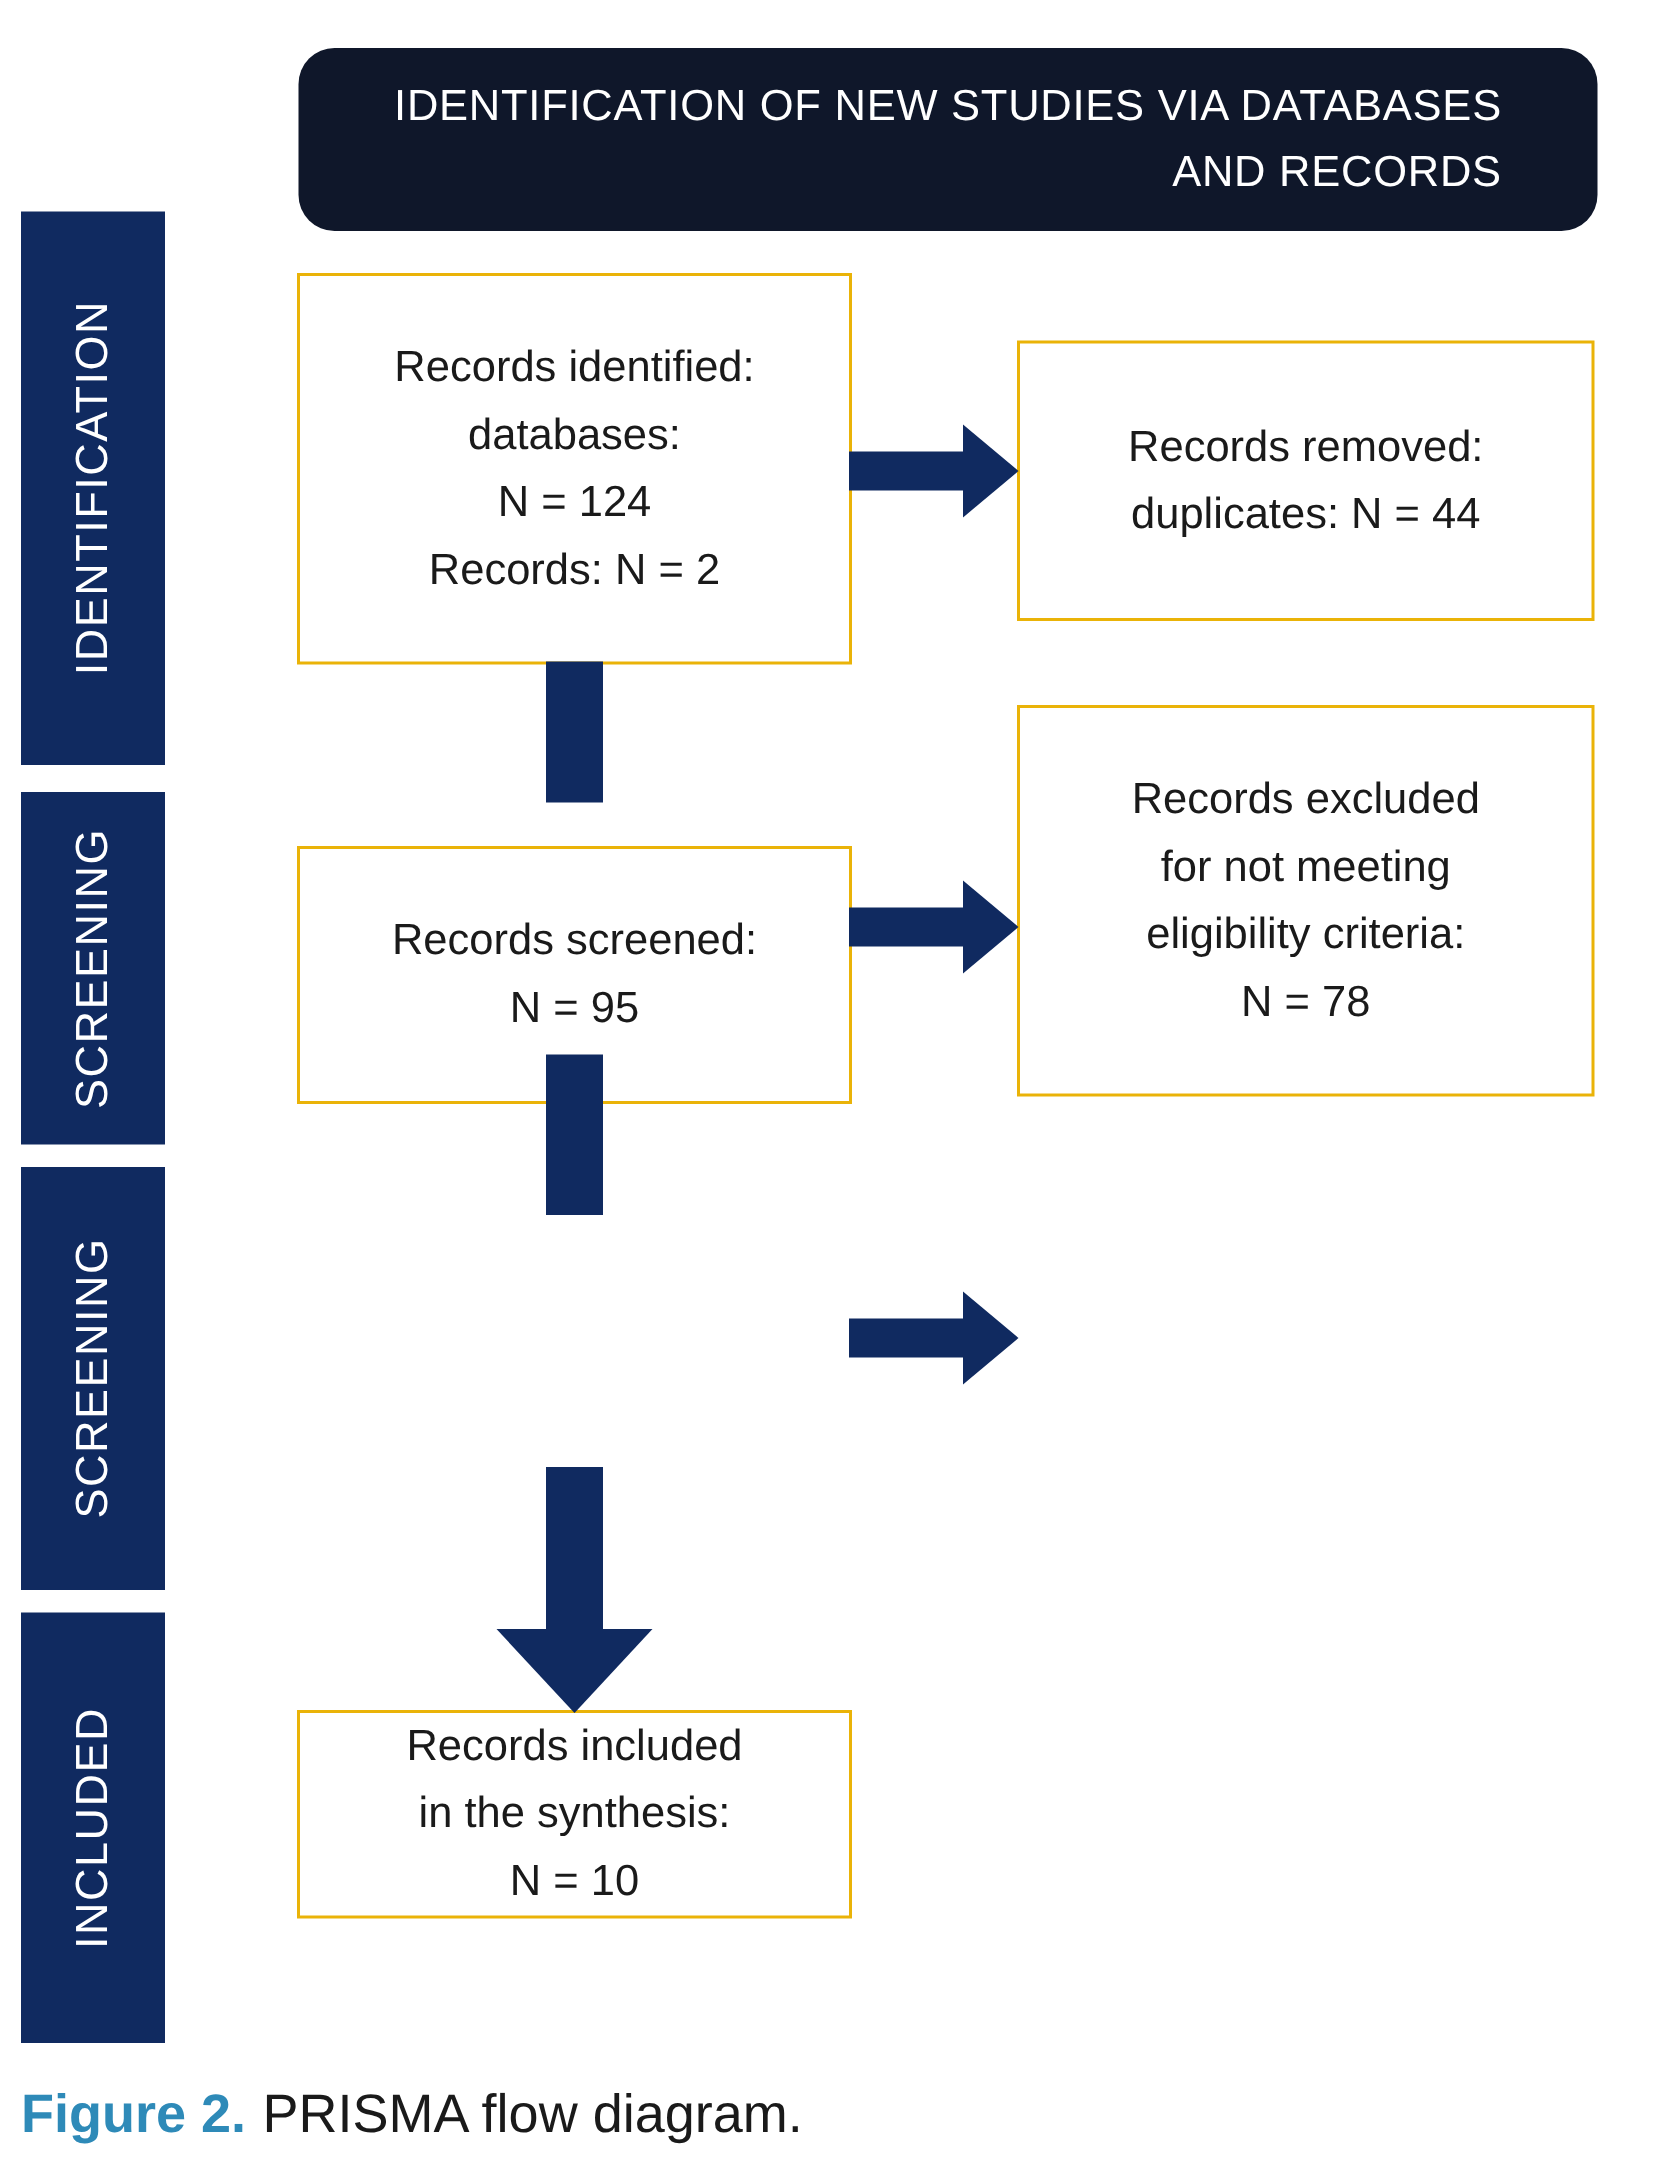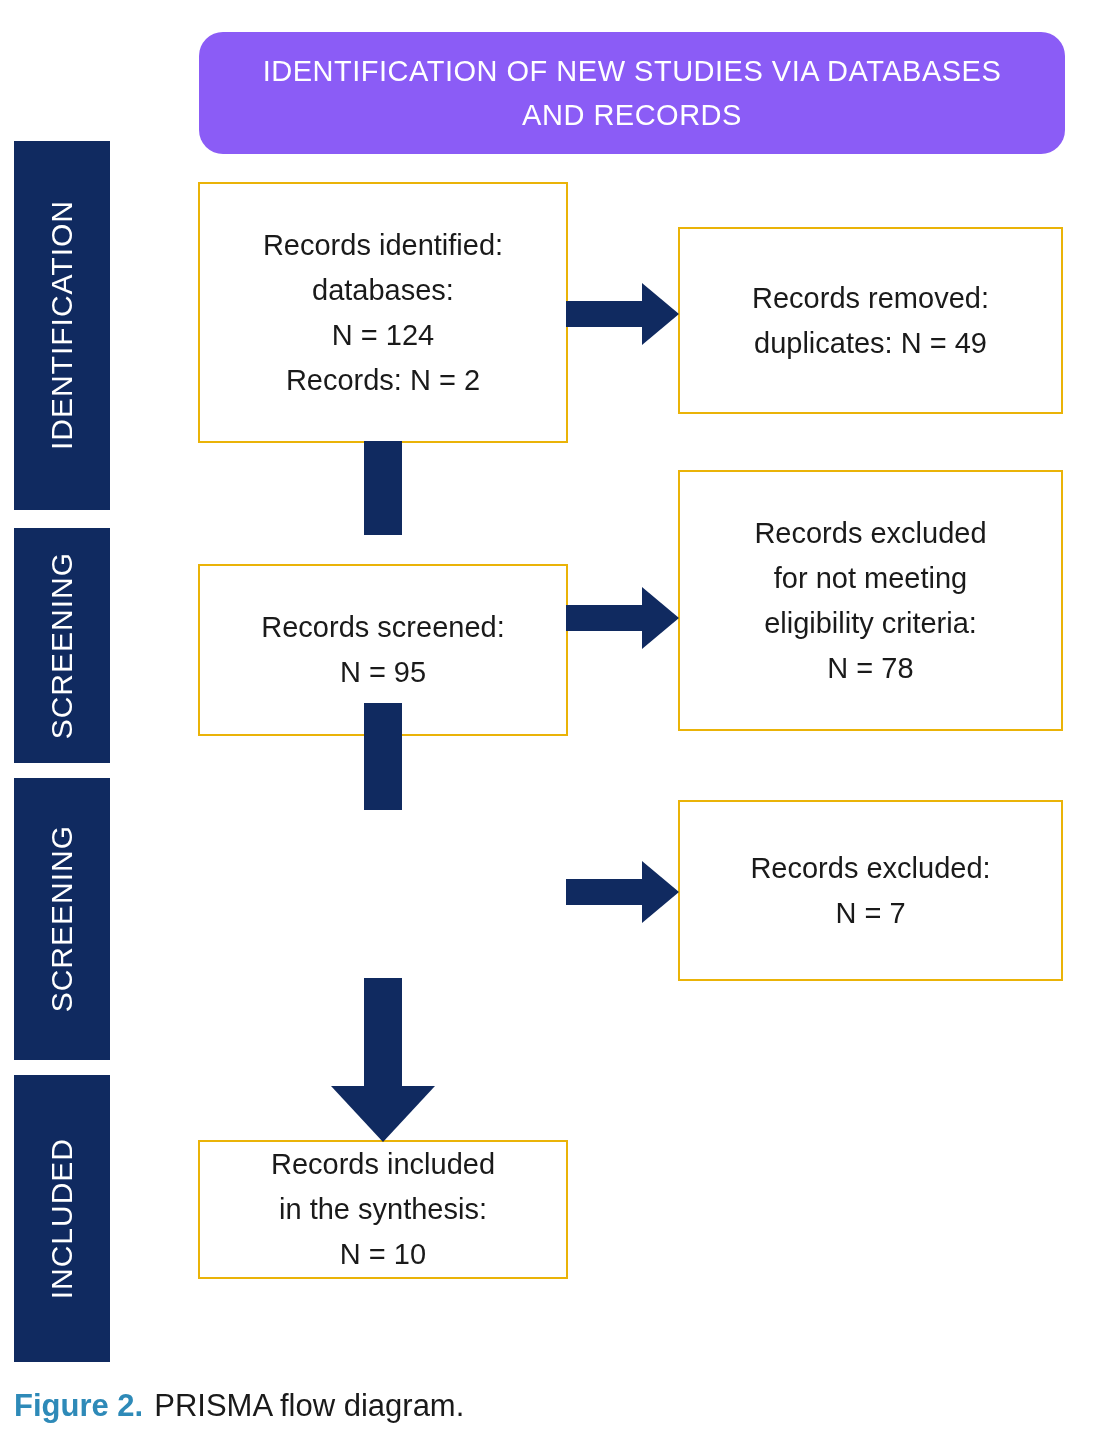--- a/index.html
+++ b/index.html
@@ -10,27 +10,27 @@
     background: #ffffff;
     font-family: "Liberation Sans", sans-serif;
     overflow: hidden;
   }
 
   
   .header-box {
     position: absolute;
     left: 199px; top: 32px;
     width: 866px; height: 122px;
-    background: #8b5cf6;
+    background: #0f172a;
     border-radius: 24px;
     display: flex; align-items: center; justify-content: center;
     color: #ffffff;
     font-size: 29px;
     line-height: 44px;
-    text-align: center;
+    text-align: right;
     white-space: pre-line;
     letter-spacing: 0.5px;
   }
 
   
   .stage-bar {
     position: absolute;
     left: 14px; width: 96px;
     background: #102a60;
     display: flex; align-items: center; justify-content: center;
@@ -95,21 +95,21 @@
     border-left: 37px solid #102a60;
   }
   .ha1-head { top: 283px; }
   .ha2-head { top: 587px; }
   .ha3-head { top: 861px; }
 
   
   .caption {
     position: absolute;
     left: 14px; top: 1388px;
-    font-size: 31px;
+    font-size: 36px;
     color: #1a1a1a;
   }
   .caption-label {
     color: #2e8ab8;
     font-weight: bold;
   }
   .caption-text { margin-left: 11px; }
 </style>
 </head>
 <body>
@@ -136,27 +136,25 @@
 databases:
 N = 124
 Records: N = 2</div>
   <div class="flow-box main-col box-screened">Records screened:
 N = 95</div>
   <div class="flow-box main-col box-included">Records included
 in the synthesis:
 N = 10</div>
 
   <div class="flow-box side-col box-removed">Records removed:
-duplicates: N = 49</div>
+duplicates: N = 44</div>
   <div class="flow-box side-col box-excluded-eligibility">Records excluded
 for not meeting
 eligibility criteria:
 N = 78</div>
-  <div class="flow-box side-col box-excluded">Records excluded:
-N = 7</div>
 
   <div class="navy-rect vconn-1"></div>
   <div class="navy-rect vconn-2"></div>
   <div class="navy-rect varrow-shaft"></div>
   <div class="varrow-head"></div>
 
   <div class="navy-rect harrow-shaft ha1-shaft"></div>
   <div class="harrow-head ha1-head"></div>
   <div class="navy-rect harrow-shaft ha2-shaft"></div>
   <div class="harrow-head ha2-head"></div>

